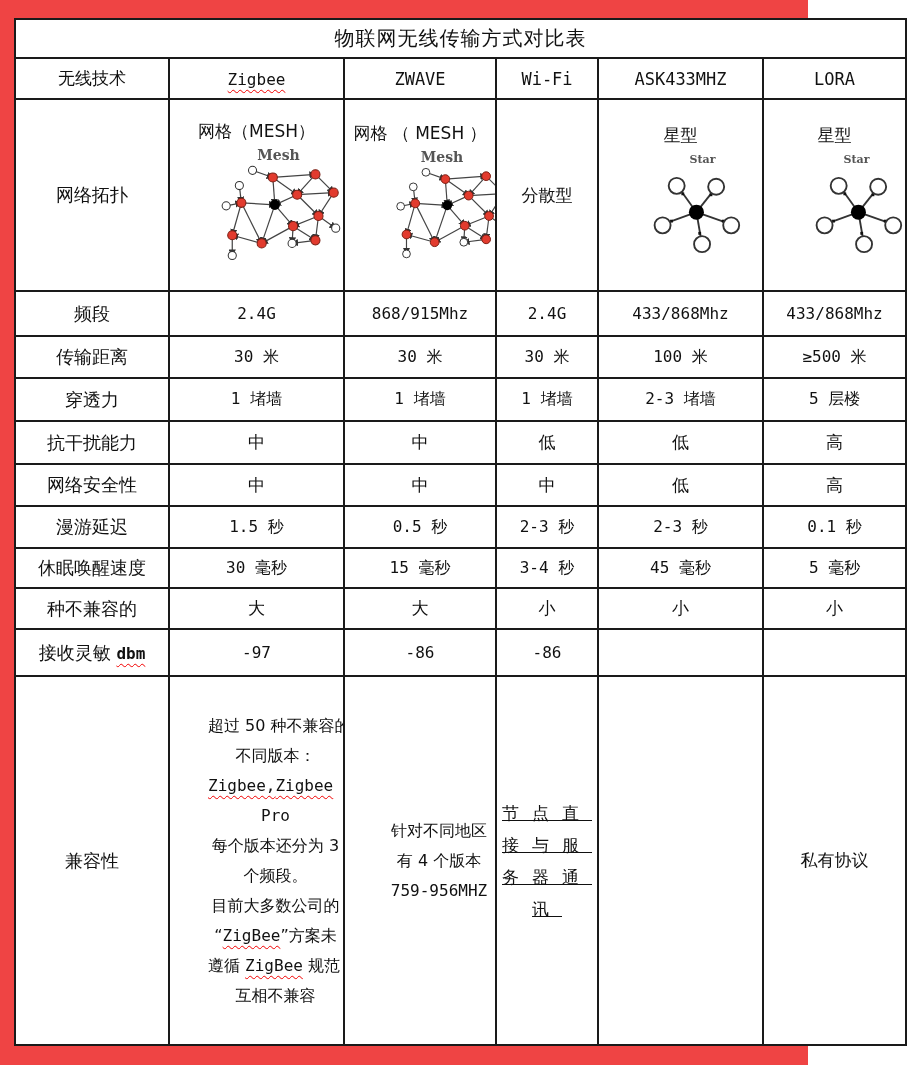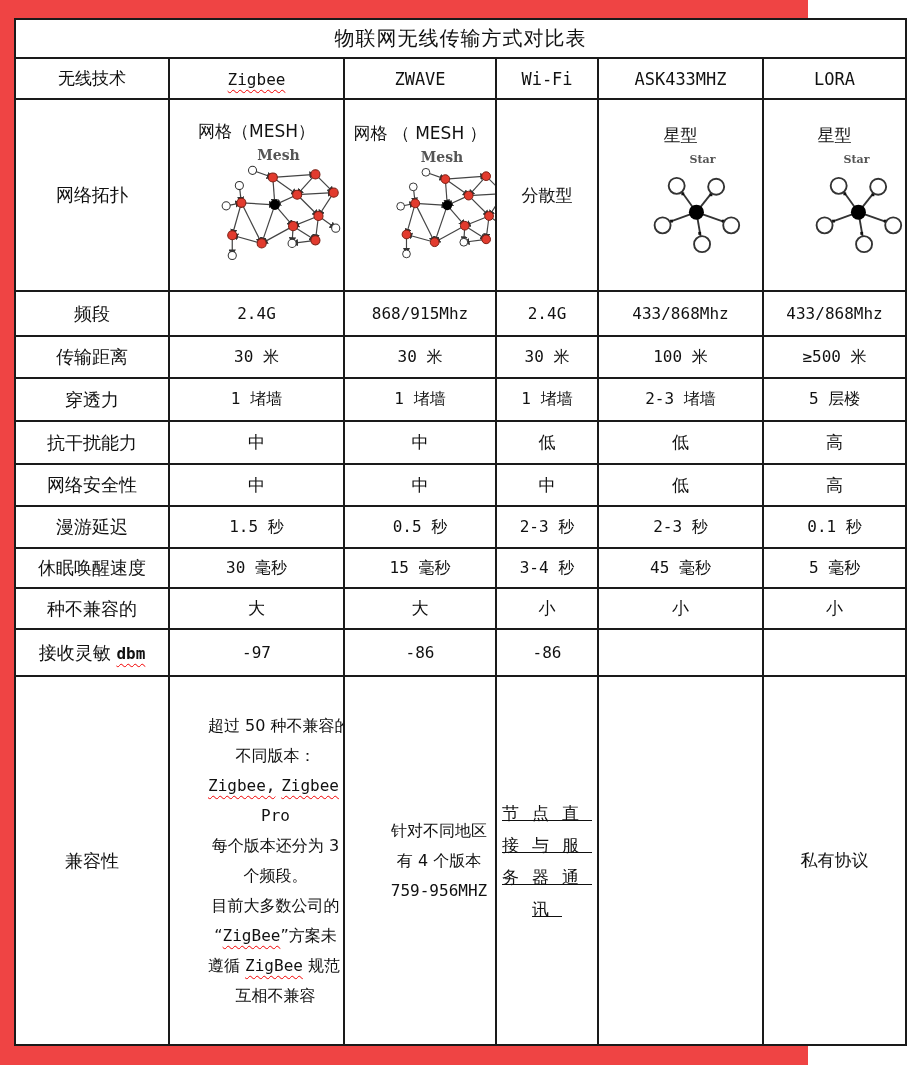--- a/index.html
+++ b/index.html
@@ -26,21 +26,21 @@
   .figwrap{text-align:center;margin-top:2px;padding-left:44px;}
   .figcap{font-family:"DejaVu Serif",serif;font-weight:bold;color:#555;}
   .mesh-cap{font-size:14px;margin:4px 0 2px 0;}
   .star-cap{font-size:11px;margin:6px 0 2px 0;}
   .rh1{height:45px;padding-left:25px;} .rh2{height:45px;} .rh3{height:42px;} .rh4{height:43px;}
   .rh5{height:43px;} .rh6{height:42px;} .rh7{height:42px;} .rh8{height:40px;}
   .rh9{height:41px;} .rh10{height:47px;}
   td.compat{vertical-align:top;text-align:left;padding:8px 8px 0 10px;font-size:16px;
             line-height:30px;}
   .cline{white-space:nowrap;padding-left:38px;}
-  .cline.jst{display:flex;justify-content:space-between;padding-right:4px;}
+  .cline.jst{display:flex;padding-right:4px;}
   td.compat-wifi{vertical-align:top;text-align:left;padding:8px 2px 0 8px;
             font-size:17px;line-height:32px;letter-spacing:13px;
             word-break:break-all;white-space:normal;text-decoration:underline;}
   td.compat-lora{vertical-align:top;text-align:left;padding:8px 2px 0 10px;font-size:17px;}
   svg line{stroke:#444;stroke-width:1.2;marker-end:url(#ah);}
   svg.star line{stroke:#333;stroke-width:2;marker-end:none;}
 </style>
 </head>
 <body>
 

